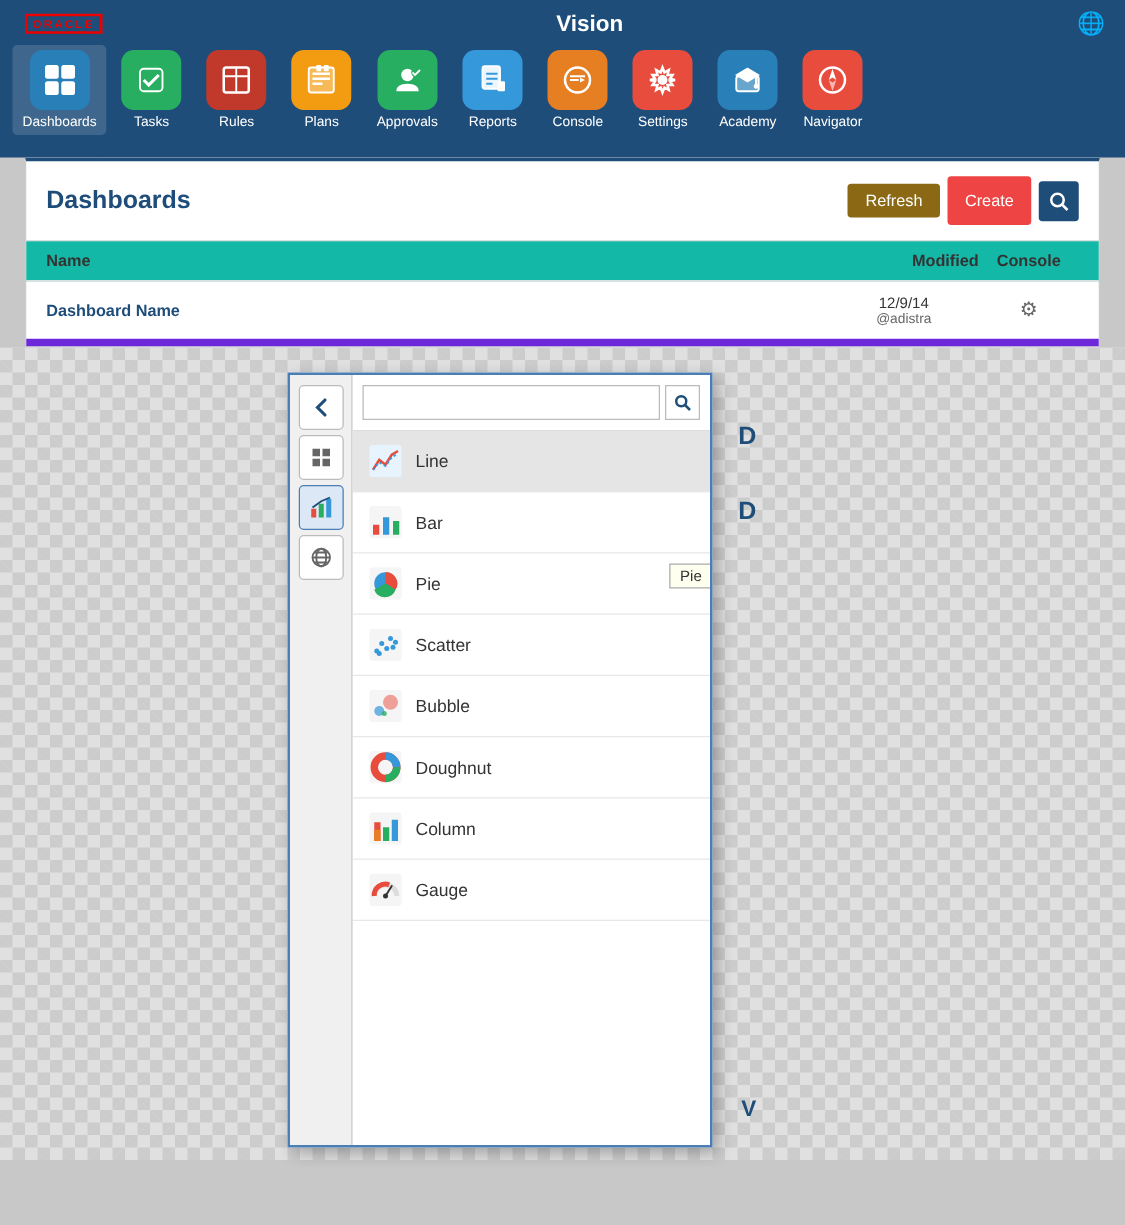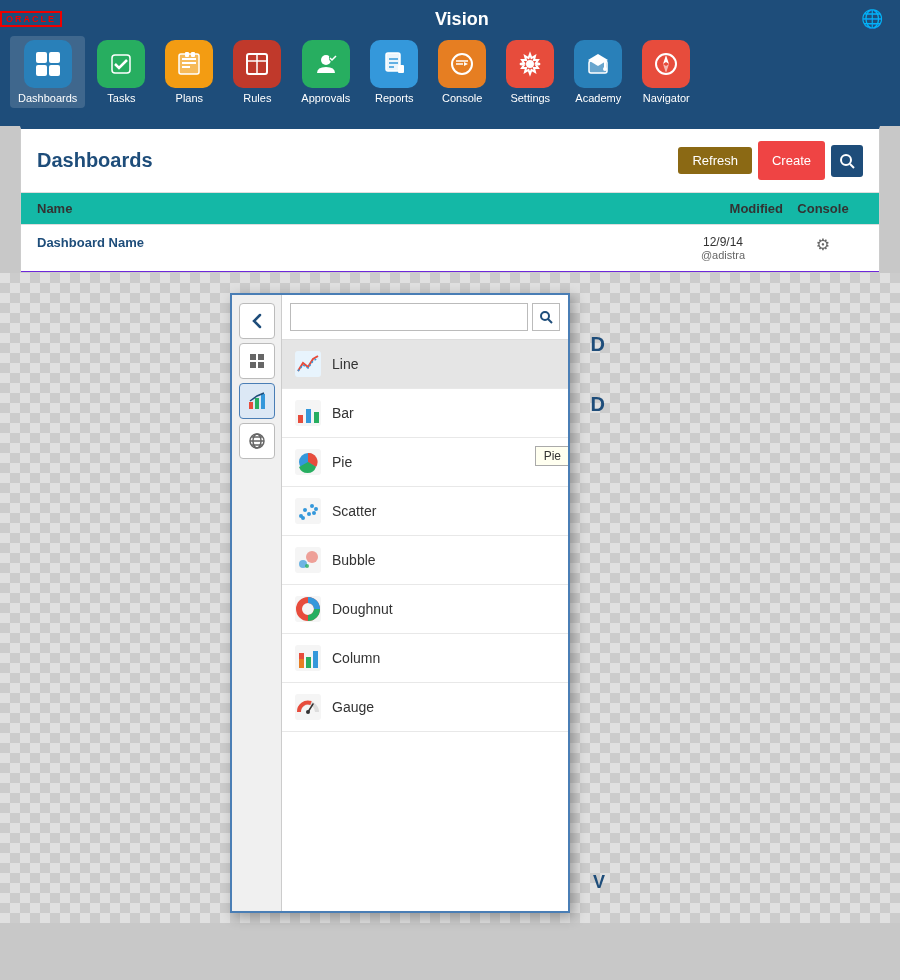--- a/index.html
+++ b/index.html
@@ -107,21 +107,22 @@
       border-bottom: 1px solid #ddd;
       background: #14b8a6;
     }
     .col-name { flex: 1; font-size: 13px; font-weight: bold; color: #333; }
     .col-modified { width: 120px; font-size: 13px; font-weight: bold; color: #333; text-align: right; }
     .col-actions { width: 80px; font-size: 13px; font-weight: bold; color: #333; text-align: center; }
 
     .table-row {
       display: flex;
       padding: 10px 16px;
-      border-bottom: 1px solid #6d28d9;
+      border-bottom: 6px solid #6d28d9;
+      align-items: center;
     }
     .row-name { flex: 1; font-size: 13px; font-weight: bold; color: #1e4d7a; }
     .row-modified { width: 120px; font-size: 12px; color: #333; text-align: center; }
     .row-actions { width: 80px; text-align: center; }
     .gear-icon { color: #666; font-size: 16px; cursor: pointer; }
 
     
     .checker-area {
       position: relative;
       width: 900px;
@@ -255,21 +256,21 @@
     
     .top-area {
       background: #1e4d7a;
       position: relative;
     }
   </style>
 </head>
 <body>
 
 <div class="top-area">
-  <div style="display:flex; align-items:center; padding: 8px 16px 0 0;">
+  <div style="display:flex; align-items:center; padding: 8px 16px 0 20px;">
     <div style="color:white; font-size:11px; font-weight:bold; letter-spacing:1px;">
       <span style="display:inline-block; border:2px solid #e00; color:#e00; font-size:9px; font-weight:bold; padding:1px 4px; letter-spacing:2px;">ORACLE</span>
     </div>
     <div style="flex:1; text-align:center; color:white; font-size:18px; font-weight:bold;">Vision</div>
     <div style="color:white; font-size:18px;">🌐</div>
   </div>
 
   <div class="nav-icons">
 
     <div class="nav-item active">
@@ -288,43 +289,43 @@
       <div class="nav-icon-box" style="background:#27ae60;">
         <svg width="26" height="26" viewBox="0 0 26 26" fill="white">
           <rect x="4" y="4" width="18" height="18" rx="3" stroke="white" stroke-width="1.5" fill="none"></rect>
           <polyline points="7,13 11,17 19,9" stroke="white" stroke-width="2.5" fill="none"></polyline>
         </svg>
       </div>
       <div class="nav-label">Tasks</div>
     </div>
 
     <div class="nav-item">
+      <div class="nav-icon-box" style="background:#c0392b;">
+        <svg width="26" height="26" viewBox="0 0 26 26" fill="white">
+          <rect x="3" y="3" width="20" height="20" rx="2" fill="none" stroke="white" stroke-width="2"></rect>
+          <line x1="3" y1="10" x2="23" y2="10" stroke="white" stroke-width="1.5"></line>
+          <line x1="13" y1="3" x2="13" y2="23" stroke="white" stroke-width="1.5"></line>
+        </svg>
+      </div>
+      <div class="nav-label">Rules</div>
+    </div>
+
+    <div class="nav-item">
       <div class="nav-icon-box" style="background:#f39c12;">
         <svg width="26" height="26" viewBox="0 0 26 26" fill="white">
           <rect x="3" y="3" width="20" height="20" rx="2" fill="white" opacity="0.3"></rect>
           <line x1="6" y1="8" x2="20" y2="8" stroke="white" stroke-width="2"></line>
           <line x1="6" y1="12" x2="20" y2="12" stroke="white" stroke-width="2"></line>
           <line x1="6" y1="16" x2="14" y2="16" stroke="white" stroke-width="2"></line>
           <rect x="3" y="3" width="20" height="20" rx="2" fill="none" stroke="white" stroke-width="1.5"></rect>
           <rect x="9" y="1" width="4" height="5" rx="1" fill="white"></rect>
           <rect x="15" y="1" width="4" height="5" rx="1" fill="white"></rect>
         </svg>
       </div>
       <div class="nav-label">Plans</div>
-    </div>
-
-    <div class="nav-item">
-      <div class="nav-icon-box" style="background:#c0392b;">
-        <svg width="26" height="26" viewBox="0 0 26 26" fill="white">
-          <rect x="3" y="3" width="20" height="20" rx="2" fill="none" stroke="white" stroke-width="2"></rect>
-          <line x1="3" y1="10" x2="23" y2="10" stroke="white" stroke-width="1.5"></line>
-          <line x1="13" y1="3" x2="13" y2="23" stroke="white" stroke-width="1.5"></line>
-        </svg>
-      </div>
-      <div class="nav-label">Rules</div>
     </div>
 
     <div class="nav-item">
       <div class="nav-icon-box" style="background:#27ae60;">
         <svg width="26" height="26" viewBox="0 0 26 26" fill="white">
           <circle cx="13" cy="9" r="5" fill="white"></circle>
           <path d="M4 22 Q4 16 13 16 Q22 16 22 22" fill="white"></path>
           <circle cx="20" cy="7" r="4" fill="#27ae60"></circle>
           <polyline points="17,7 19,9 23,5" stroke="white" stroke-width="1.5" fill="none"></polyline>
         </svg>

